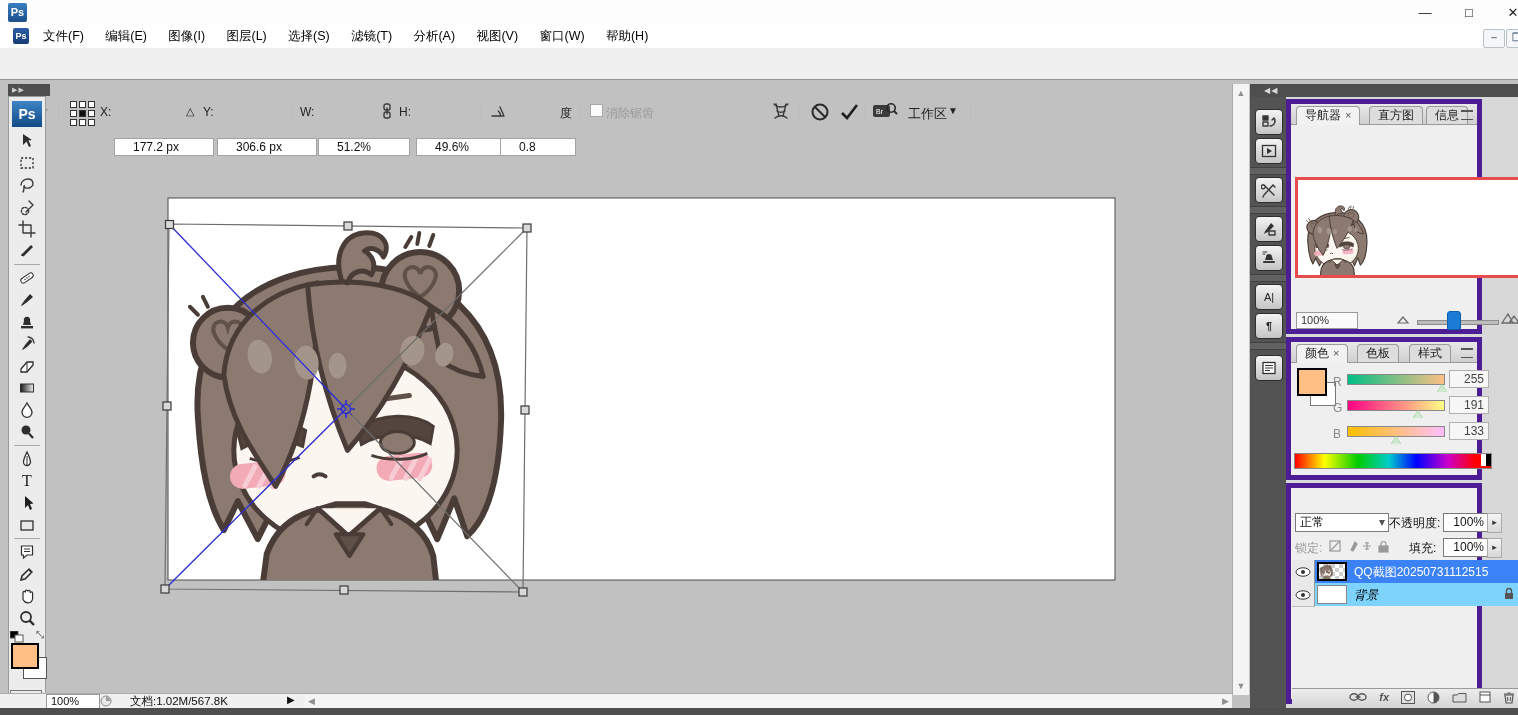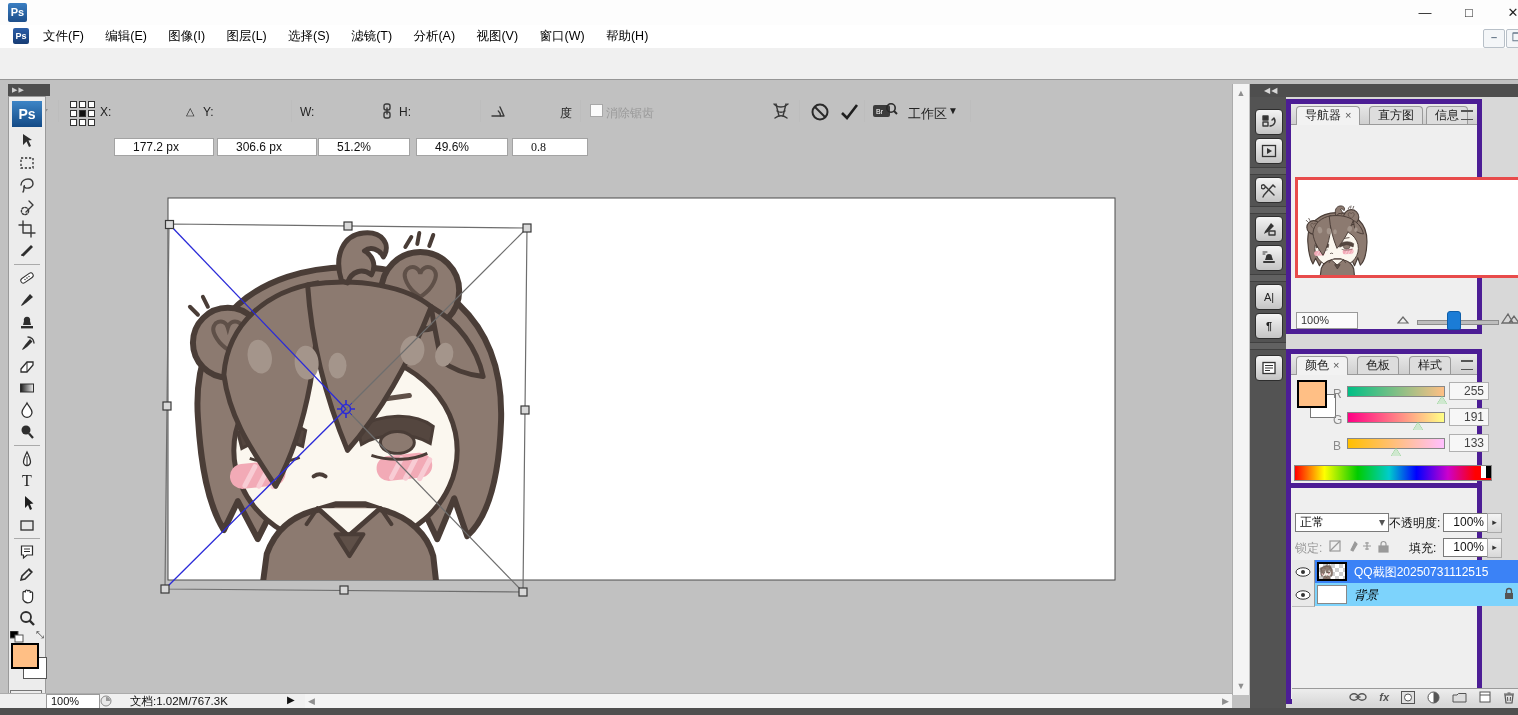--- a/index.html
+++ b/index.html
@@ -182,21 +182,21 @@
     </div>
     <div class="abs ob-label" style="left:399px;">H:</div>
     <div class="abs ob-field" style="left:416px;width:54px;">49.6%</div>
     <div class="abs ob-sep" style="left:480px;"></div>
     <div class="abs" style="left:490px;top:57px;">
       <svg width="16" height="13" class="icon-stroke">
           <path d="M2 11 L14 11 L10 2"></path>
           <path d="M8.3 6 A6 6 0 0 1 10.5 11"></path>
         </svg>
     </div>
-    <div class="abs ob-field" style="left:512px;width:38px;font-family:Liberation Serif, serif;">0.8</div>
+    <div class="abs ob-field" style="left:500px;width:38px;">0.8</div>
     <div class="abs ob-label" style="left:560px;">度</div>
     <div class="abs ob-sep" style="left:580px;"></div>
     <div class="abs chk" style="left:590px;"></div>
     <div class="abs ob-label dim" style="left:606px;">消除锯齿</div>
     <div class="abs" style="left:770px;top:53px;">
       <svg width="22" height="20" class="icon-stroke">
           <path d="M4 3 C8 7 14 7 18 3"></path>
           <path d="M6 3 L9 15 M16 3 L13 15"></path>
           <path d="M7 10 C10 12 12 12 15 10"></path>
           <path d="M5 17 C9 14 13 14 17 17"></path>
@@ -476,21 +476,21 @@
     <span class="scrgl" style="position:absolute;right:3px;">▶</span>
   </div>
   <div class="abs statusbar"></div>
   <div class="abs zoomfield">100%</div>
   <div class="abs" style="left:100px;top:695px;">
     <svg width="12" height="12">
         <circle cx="6" cy="6" r="5" fill="#e8e8e8" stroke="#8a8a8a"></circle>
         <path d="M6 6 L6 2 A4 4 0 0 1 10 6 Z" fill="#9a9a9a"></path>
       </svg>
   </div>
-  <div class="abs docinfo">文档:1.02M/767.3K</div>
+  <div class="abs docinfo">文档:1.02M/567.8K</div>
   <div class="abs" style="left:287px;top:694px;font-size:10px;color:#111;">▶</div>
   <div class="abs bottomstrip"></div>
 
   <div class="abs dockhead">◀◀</div>
   <div class="abs dockcol">
     <div class="dockbtn" style="top:12px;">
       <svg width="16" height="16" class="icon-stroke">
           <rect x="2" y="2" width="5" height="4" fill="#333"></rect>
           <rect x="2" y="8" width="5" height="4"></rect>
           <path d="M9 12 A5 5 0 0 0 13 4 L11 6 M13 4 L14 8"></path>
@@ -557,21 +557,21 @@
       </div>
       <div class="navslider"></div>
       <div class="navthumb"></div>
       <div class="abs" style="left:210px;top:207px;">
         <svg width="20" height="13">
             <path d="M1 12 L7 3 L12 12 Z M8 12 L13 5 L18 12 Z" fill="none" stroke="#6a6a6a" stroke-width="1.3"></path>
           </svg>
       </div>
     </div>
 
-    <div class="pgroup" style="top:252px;height:143px;">
+    <div class="pgroup" style="top:240px;height:143px;">
       <div class="tabrow">
         <div class="tab active" style="left:5px;"><span>颜色</span><span class="x">×</span></div>
         <div class="tab" style="left:66px;"><span>色板</span></div>
         <div class="tab" style="left:118px;"><span>样式</span></div>
         <div class="pmenu"></div>
       </div>
       <div class="cswatchbg"></div>
       <div class="cswatchfg" style="background:#FFBF85;"></div>
       <div class="chrow-label" style="left:42px;top:33px;">R</div>
       <div class="chtrack" style="left:56px;top:32px;background:linear-gradient(90deg,#00BF85,#FFBF85);"></div>

